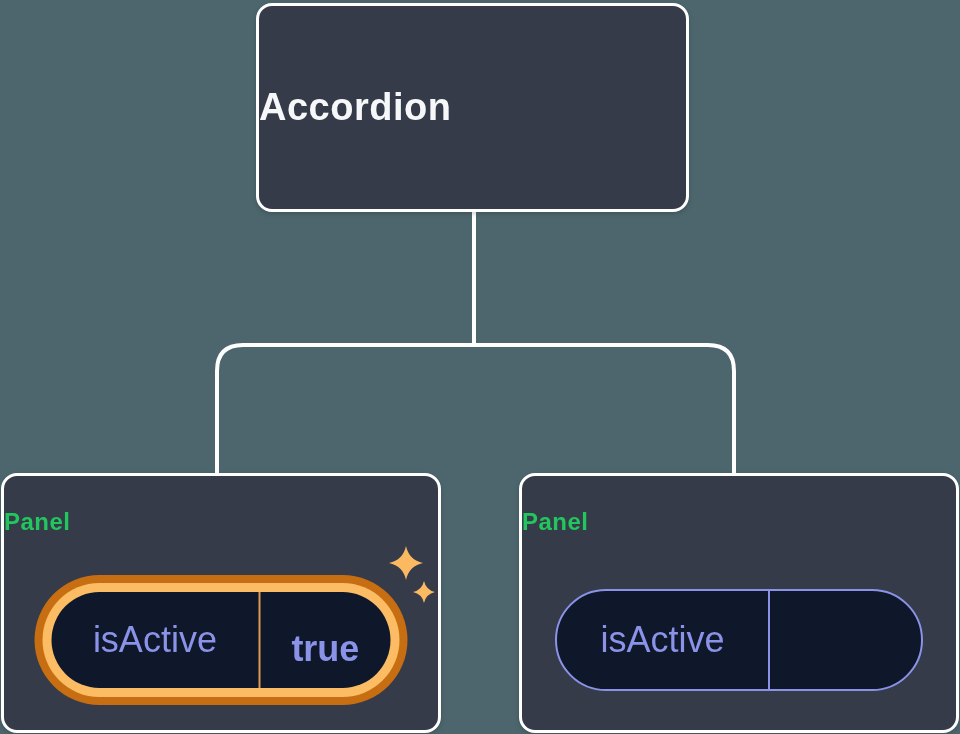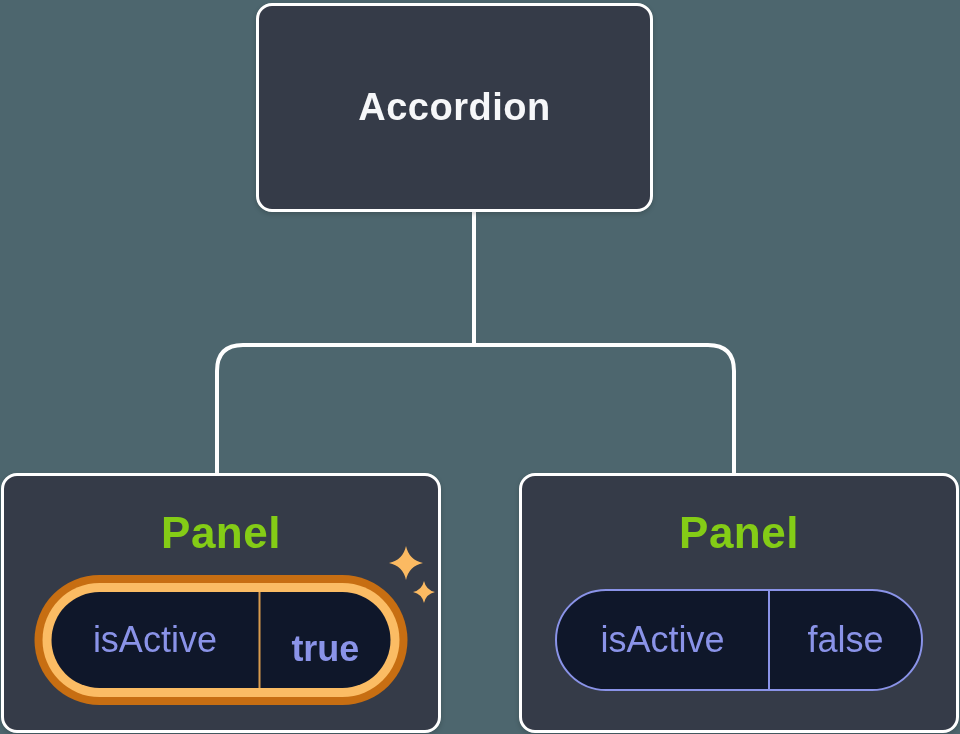--- a/index.html
+++ b/index.html
@@ -21,44 +21,44 @@
     position: absolute;
     background: #353B48;
     border: 3px solid #FFFFFF;
     border-radius: 16px;
     box-sizing: border-box;
     box-shadow: 0 2px 5px rgba(0,0,0,0.18);
     z-index: 2;
   }
   .root-node {
     left: 256px; top: 3px;
-    width: 397px; height: 209px;
+    width: 433px; height: 209px;
     display: flex;
     align-items: center;
-    justify-content: center;
+    justify-content: flex-start;
   }
   .root-label {
     color: #F6F7F9;
     font-size: 38px;
     font-weight: 600;
     letter-spacing: 0.5px;
   }
   .panel-node {
     top: 473px;
     width: 440px; height: 260px;
   }
   .panel-left  { left: 1px; }
   .panel-right { left: 519px; }
   .panel-title {
     position: absolute;
     top: 32px; left: 0;
     width: 100%;
-    text-align: center;
-    color: #84cc16;
-    font-size: 44px;
+    text-align: left;
+    color: #22c55e;
+    font-size: 24px;
     font-weight: 600;
     letter-spacing: 0.5px;
   }
   
   .ring-outer {
     position: absolute;
     left: 50%; top: 99px;
     transform: translateX(-50%);
     width: 373px; height: 130px;
     box-sizing: border-box;
@@ -133,21 +133,20 @@
           <div class="pill-cell value value-bold">true</div>
         </div>
       </div>
     </div>
   </div>
 
   <div class="node panel-node panel-right">
     <div class="panel-title">Panel</div>
     <div class="state-pill plain">
       <div class="pill-cell key divider-purple">isActive</div>
-      <div class="pill-cell value">false</div>
     </div>
   </div>
 
   <svg class="sparkles" viewBox="0 0 62 70" xmlns="http://www.w3.org/2000/svg">
     <path fill="#FBBA62" d="M26,6 Q29,20 43,23 Q29,26 26,40 Q23,26 9,23 Q23,20 26,6 Z"></path>
     <path fill="#FBBA62" d="M44,41 Q46,50 55,52 Q46,54 44,63 Q42,54 33,52 Q42,50 44,41 Z"></path>
   </svg>
 
 </div>
 

